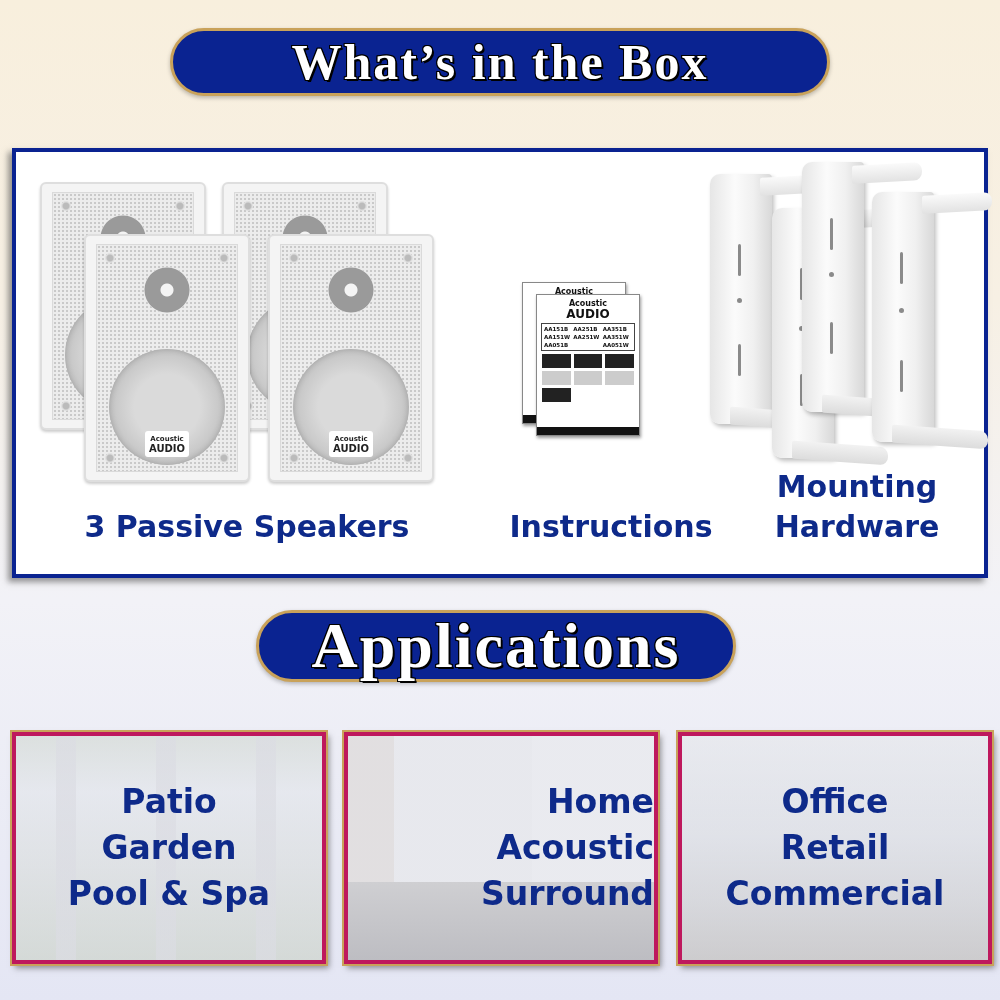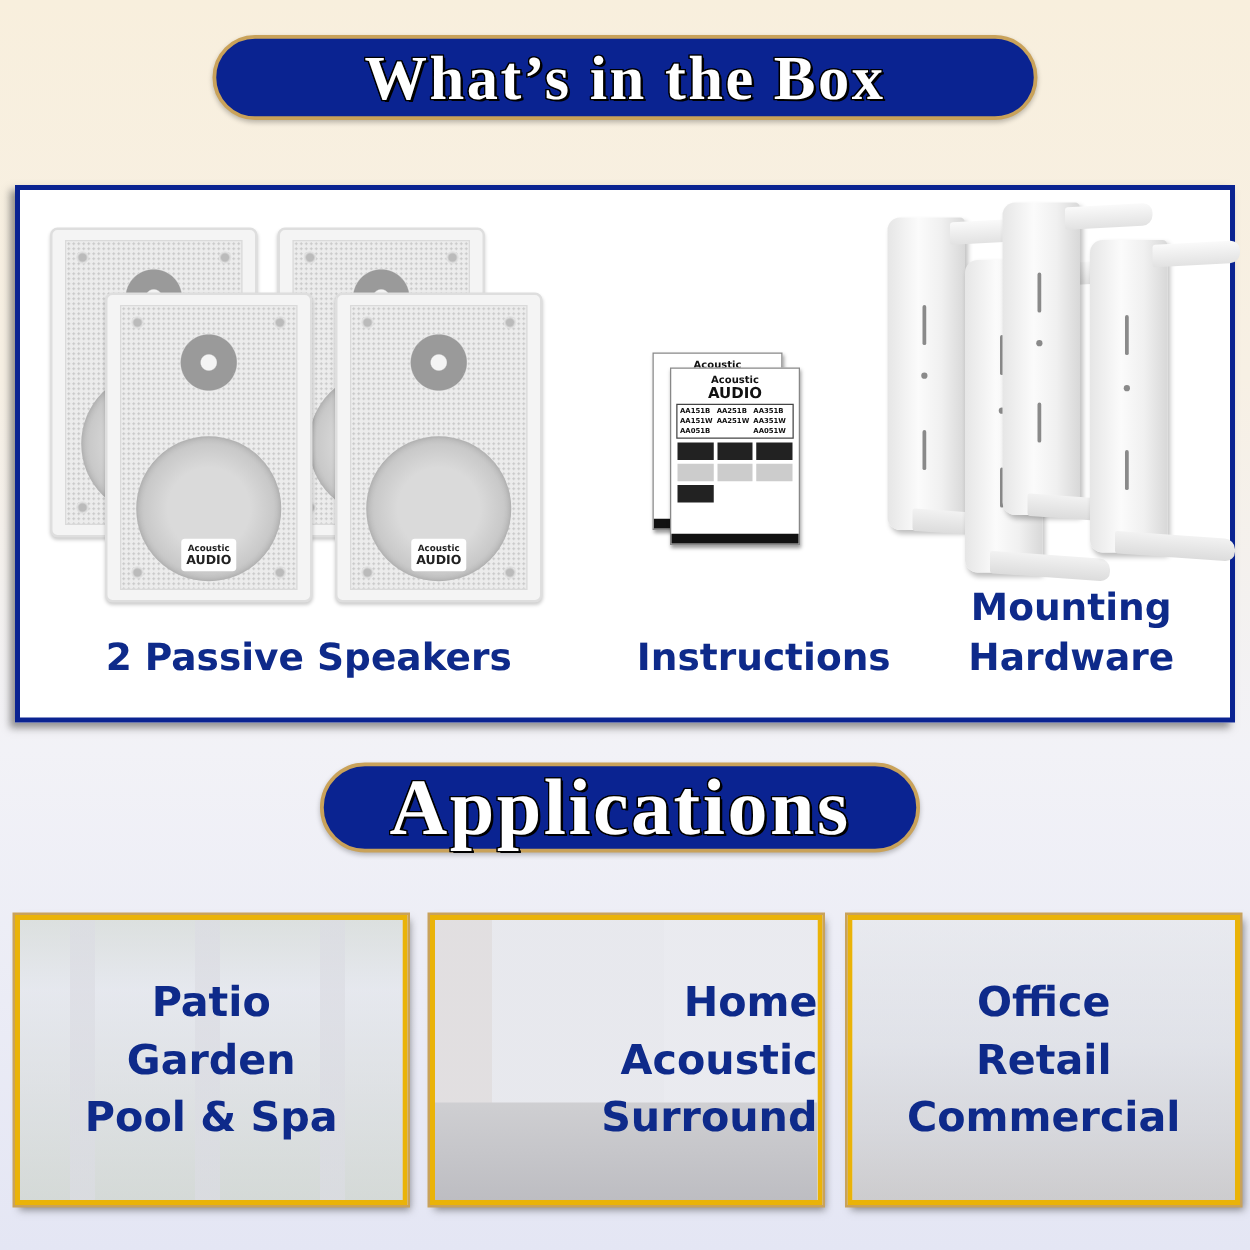--- a/index.html
+++ b/index.html
@@ -118,21 +118,21 @@
       content: ""; position: absolute; left: 20px; bottom: -4px; width: 96px; height: 18px;
       background: linear-gradient(180deg, #f2f2f2, #dcdcdc); border-radius: 2px 8px 8px 2px;
       transform: skewY(4deg);
     }
     .bracket .slot { position: absolute; left: 28px; width: 3px; height: 32px; background: #8a8a8a; border-radius: 2px; }
     .bracket .hole { position: absolute; left: 27px; width: 5px; height: 5px; background: #8a8a8a; border-radius: 50%; }
 
     
     .app-card {
       position: absolute; top: 732px; width: 314px; height: 232px;
-      border: 4px solid #eab308;
+      border: 4px solid #be185d;
       outline: 2px solid #c9a25a;
       box-shadow: 3px 4px 6px rgba(60,60,60,0.55);
       display: flex; flex-direction: column; align-items: center; justify-content: center;
       overflow: hidden;
     }
     .app-card .bg { position: absolute; inset: 0; }
     .app-card .label {
       position: relative; color: #0e2a8a; font-weight: 900; font-size: 33px;
       line-height: 46px; text-align: center; white-space: nowrap;
       font-family: "DejaVu Sans", sans-serif;
@@ -216,21 +216,21 @@
           <span class="b1">Acoustic</span>
           <span class="b2">AUDIO</span>
         </div>
         <div class="screw" style="left:8px;top:8px"></div>
           <div class="screw" style="right:8px;top:8px"></div>
         <div class="screw" style="left:8px;bottom:8px"></div>
           <div class="screw" style="right:8px;bottom:8px"></div>
       </div>
     </div>
   </div>
-  <div class="caption" style="left:36px; top:356px; width:390px;">2 Passive Speakers</div>
+  <div class="caption" style="left:36px; top:356px; width:390px;">3 Passive Speakers</div>
 
   <div>
     <div class="sheet" style="left:506px; top:130px;">
       <div class="brand1">Acoustic</div>
       <div class="footer"></div>
     </div>
     <div class="sheet" style="left:520px; top:142px;">
       <div class="brand1">Acoustic</div>
       <div class="brand2">AUDIO</div>
       <div class="models">

